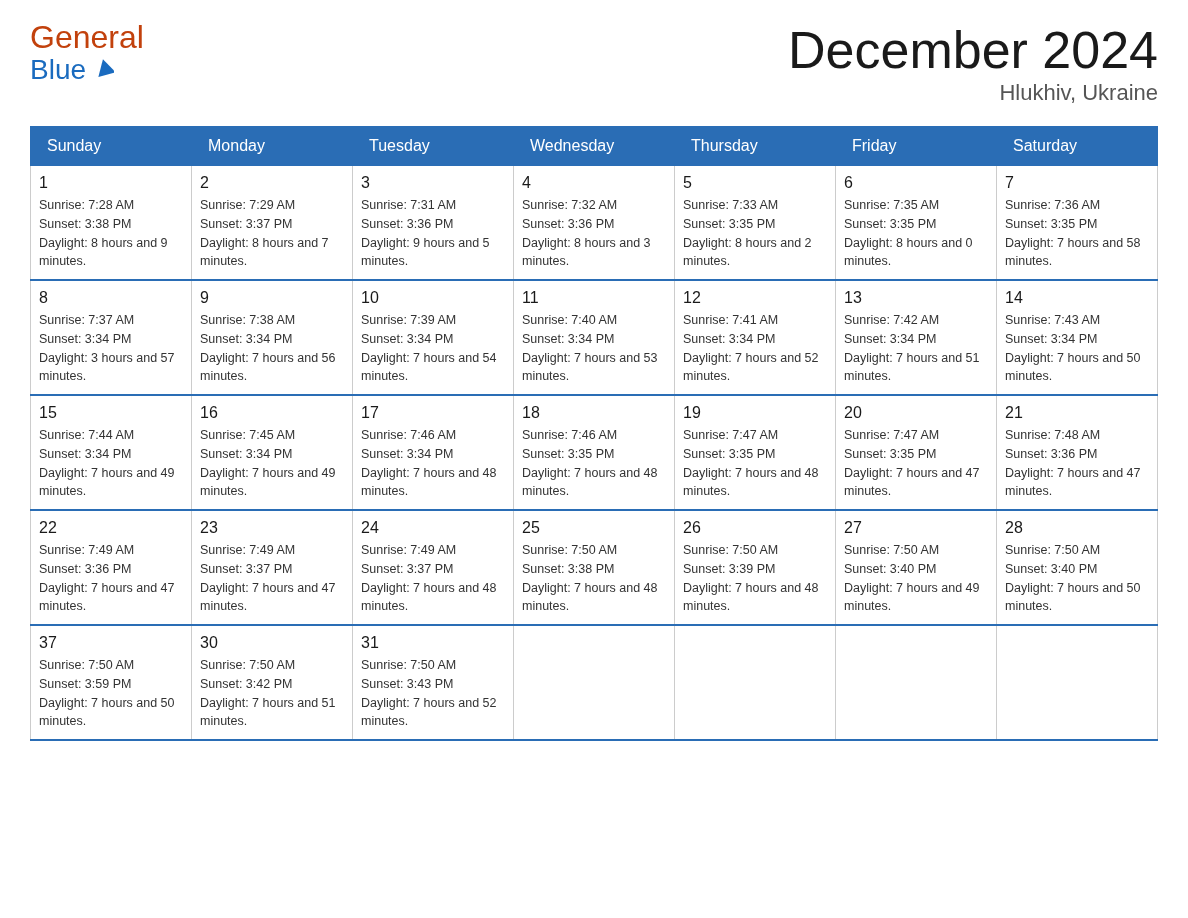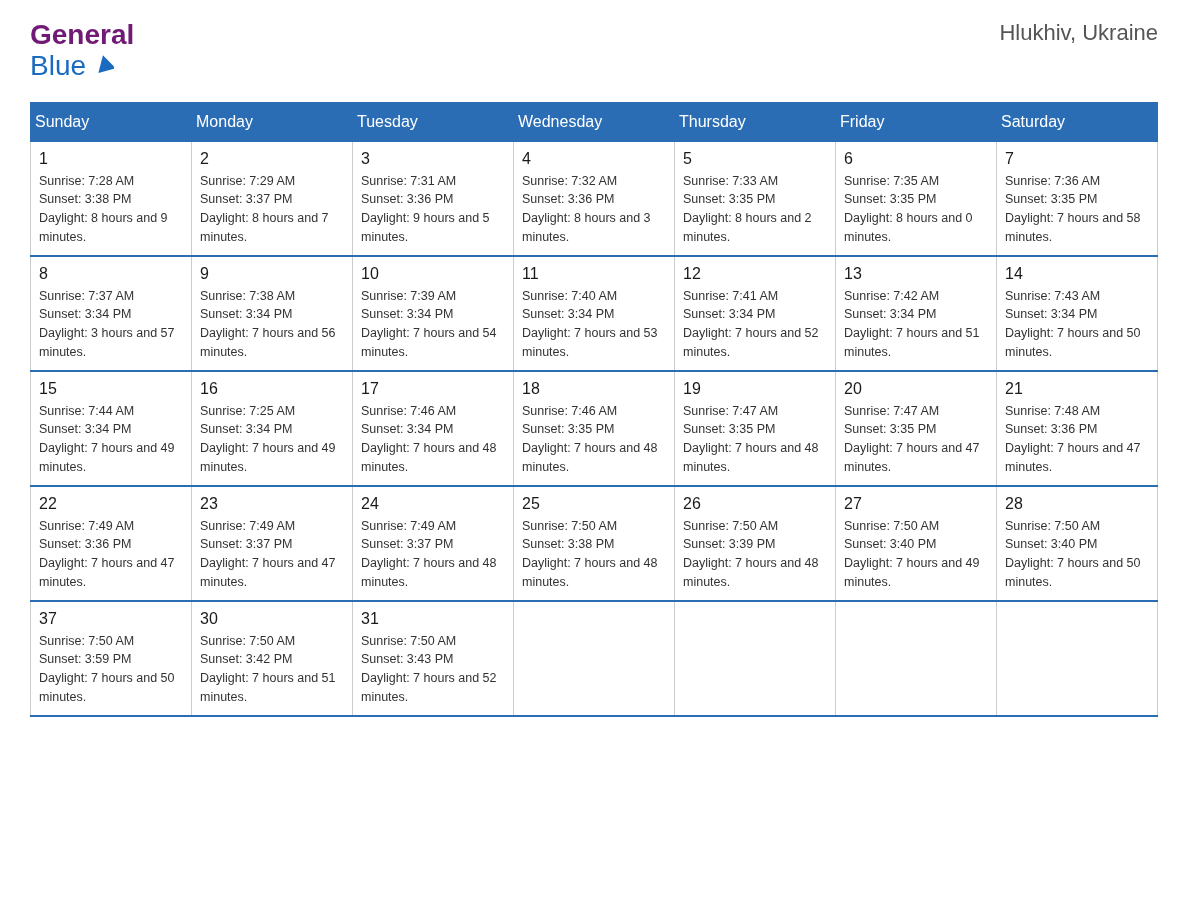--- a/index.html
+++ b/index.html
@@ -31,21 +31,21 @@
     table {
       width: 100%;
       border-collapse: collapse;
       table-layout: fixed;
     }
     thead th {
       background-color: #2a6db5;
       color: #fff;
       font-size: 16px;
       font-weight: normal;
-      padding: 10px 4px;
+      padding: 10px 16px;
       text-align: left;
       border: 1px solid #2a6db5;
     }
     tbody td {
       vertical-align: top;
       padding: 8px;
       font-size: 13px;
       color: #333;
       border: 1px solid #ccc;
       height: 100px;
@@ -72,23 +72,23 @@
       display: flex;
       flex-direction: row;
       align-items: center;
     }
     .logo-text {
       display: flex;
       flex-direction: column;
       line-height: 1.1;
     }
     .logo-top {
-      font-size: 28px;
-      font-weight: bold;
-      color: #701a75;
+      font-size: 32px;
+      font-weight: normal;
+      color: #c2410c;
     }
     .logo-bottom {
       font-size: 28px;
       font-weight: normal;
       color: #1a6bbf;
     }
   </style>
 </head>
 <body>
 
@@ -98,20 +98,21 @@
       <span class="logo-top">General</span>
       <span class="logo-bottom">
         <span>Blue</span>
         <svg width="18" height="20" viewBox="0 0 18 20" style="margin-left:2px;margin-top:4px;">
           <polygon points="9,0 18,16 0,16" fill="#1a6bbf" transform="rotate(-15,9,8)"></polygon>
         </svg>
       </span>
     </div>
   </div>
   <div class="title-block">
+    <div class="month-title">December 2024</div>
     <div class="location-title">Hlukhiv, Ukraine</div>
   </div>
 </div>
 
 <table>
   <thead>
     <tr>
     <th>Sunday</th>
         <th>Monday</th>
         <th>Tuesday</th>
@@ -243,21 +244,21 @@
           <span class="day-number">15</span>
           <div class="day-info">
             <span>Sunrise: 7:44 AM</span><br>
             <span>Sunset: 3:34 PM</span><br>
             <span>Daylight: 7 hours and 49 minutes.</span>
           </div>
         </td>
         <td>
           <span class="day-number">16</span>
           <div class="day-info">
-            <span>Sunrise: 7:25 AM</span><br>
+            <span>Sunrise: 7:45 AM</span><br>
             <span>Sunset: 3:34 PM</span><br>
             <span>Daylight: 7 hours and 49 minutes.</span>
           </div>
         </td>
         <td>
           <span class="day-number">17</span>
           <div class="day-info">
             <span>Sunrise: 7:46 AM</span><br>
             <span>Sunset: 3:34 PM</span><br>
             <span>Daylight: 7 hours and 48 minutes.</span>

